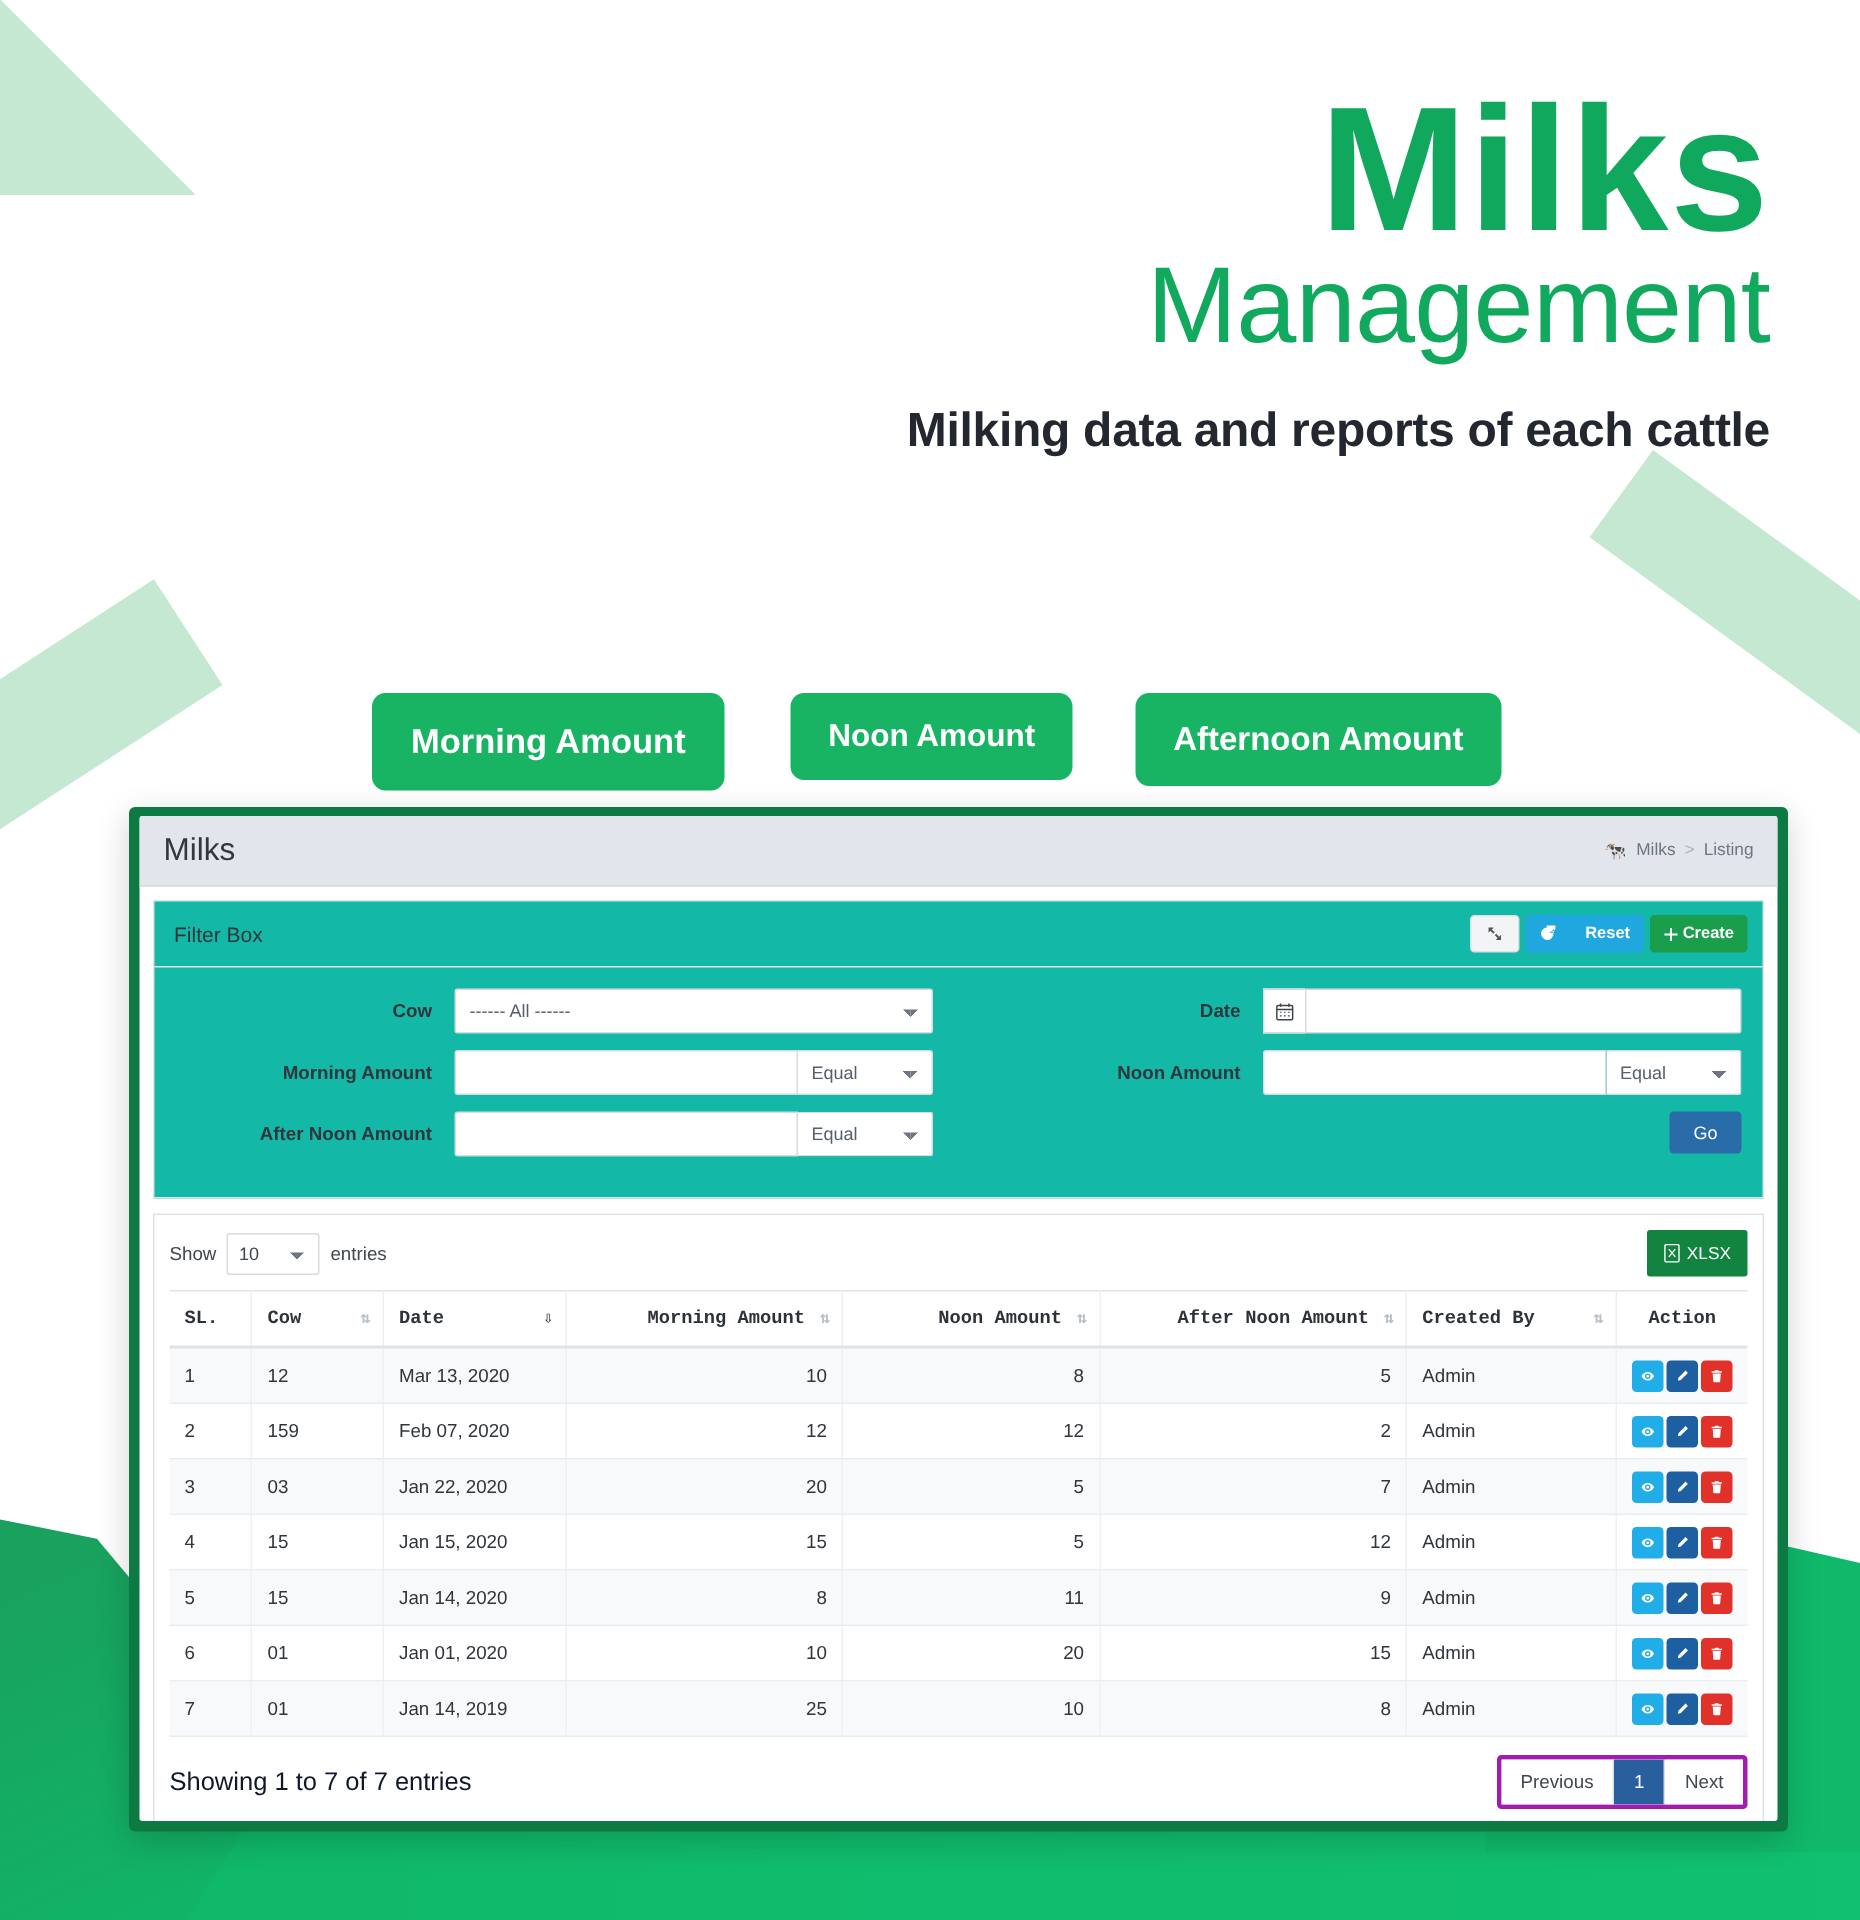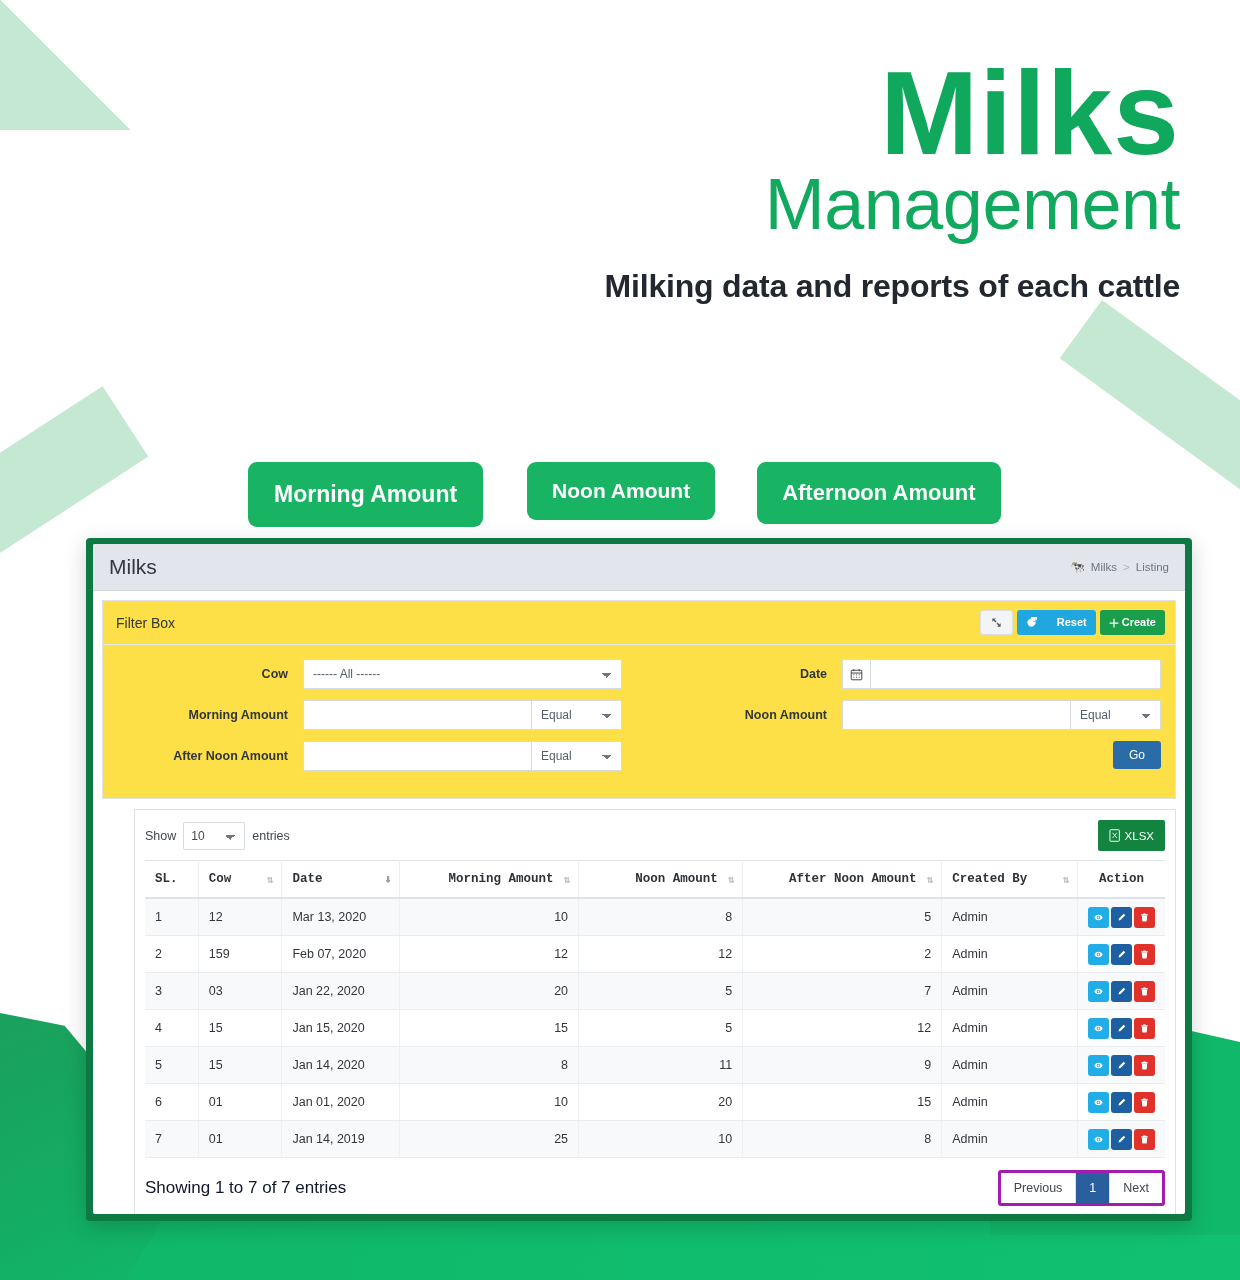--- a/index.html
+++ b/index.html
@@ -94,21 +94,21 @@
     border-bottom: 1px solid #d3d9e0;
   }
   .card-head h1 { font-size: 21px; font-weight: 400; margin: 0; color: #33373e; }
   .breadcrumb { font-size: 11.5px; color: #6d7681; display: flex; align-items: center; gap: 6px; }
   .breadcrumb .bc-sep { color: #aab2bb; }
   .bc-icon { font-size: 12px; color: #4b535c; }
 
   .card-body { padding: 9px 9px 0 9px; flex: 1; display: flex; flex-direction: column; }
 
   
-  .filterbox { border: 1px solid #dfe3e8; background: #fde047; }
+  .filterbox { border: 1px solid #dfe3e8; background: #14b8a6; }
   .filter-head {
     display: flex; align-items: center; justify-content: space-between;
     padding: 9px 10px 9px 13px; border-bottom: 1px solid #e4e8ec;
   }
   .filter-title { font-size: 14px; color: #31363d; }
   .filter-actions { display: flex; align-items: center; gap: 4px; }
   .btn {
     border: none; border-radius: 3px; font-size: 11px; font-weight: 700;
     color: #fff; cursor: pointer; display: inline-flex; align-items: center; gap: 3px;
     padding: 7px 9px; font-family: "Liberation Sans", sans-serif; line-height: 1;
@@ -142,21 +142,21 @@
   .grp .inp:first-child { border-top-right-radius: 0; border-bottom-right-radius: 0; }
   .grp .sel-op { width: 90px; border-left: 0; border-top-left-radius: 0; border-bottom-left-radius: 0; flex: none; }
   .cal-addon {
     width: 31px; height: 30px; border: 1px solid #d6dbe0; border-right: 0;
     display: flex; align-items: center; justify-content: center;
     background: #fff; font-size: 13px; color: #3e444b;
   }
   .go-row { display: flex; justify-content: flex-end; margin-top: 1px; }
 
   
-  .tablepanel { border: 1px solid #dfe3e8; margin-top: 10px; background: #fff; padding: 10px 10px 8px 10px; flex: 1; margin-left: 32px; }
+  .tablepanel { border: 1px solid #dfe3e8; margin-top: 10px; background: #fff; padding: 10px 10px 8px 10px; flex: 1; }
   .tbl-top { display: flex; align-items: center; justify-content: space-between; margin-bottom: 9px; }
   .show-entries { font-size: 12.5px; color: #41474e; display: flex; align-items: center; gap: 7px; }
   .len-sel {
     height: 28px; width: 62px; border: 1px solid #d6dbe0; background: #fff;
     font-size: 12px; color: #41474e; padding-left: 7px; border-radius: 2px;
     font-family: "Liberation Sans", sans-serif;
     -webkit-appearance: none; appearance: none;
     background-image: linear-gradient(45deg, transparent 50%, #6d7681 50%), linear-gradient(135deg, #6d7681 50%, transparent 50%);
     background-position: calc(100% - 14px) 12px, calc(100% - 9px) 12px;
     background-size: 5px 5px, 5px 5px; background-repeat: no-repeat;

